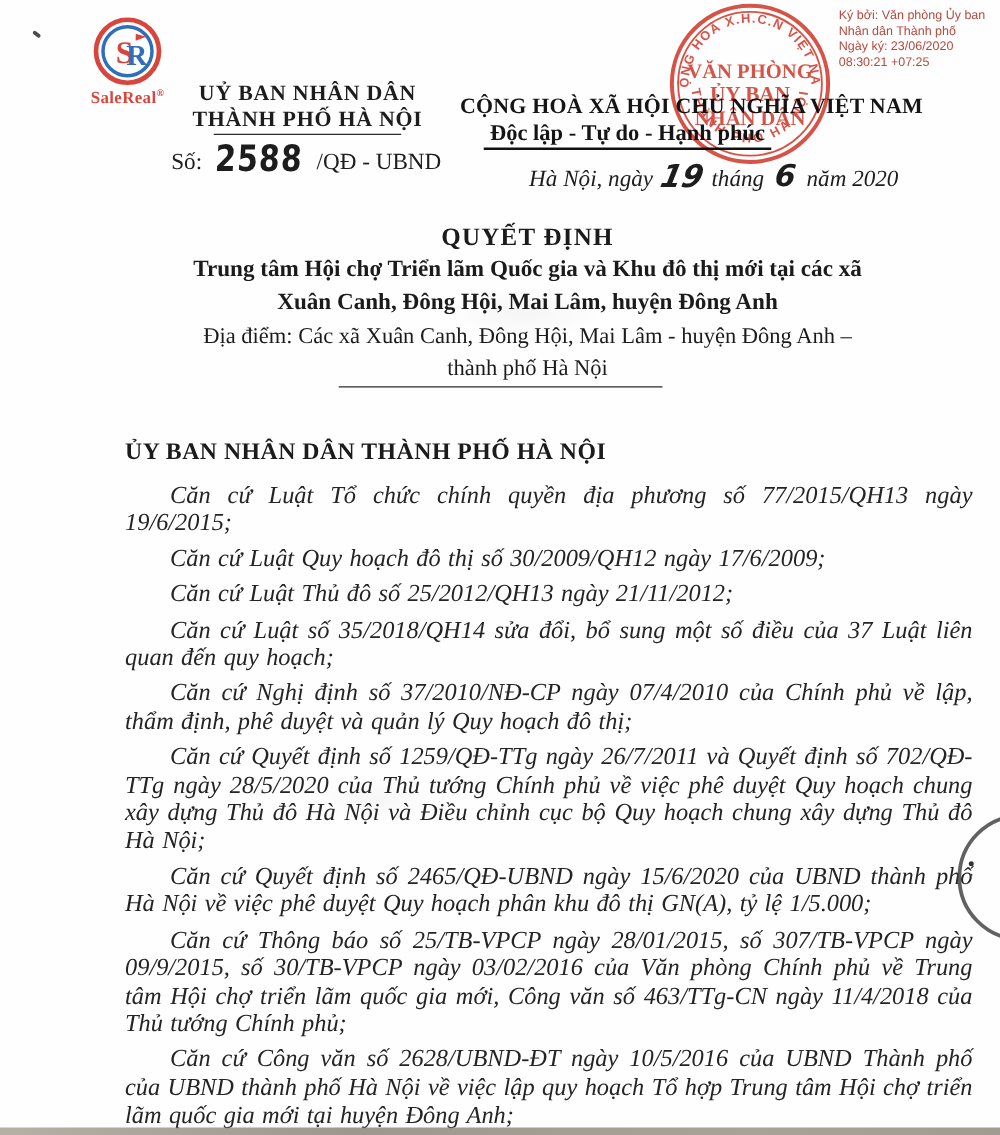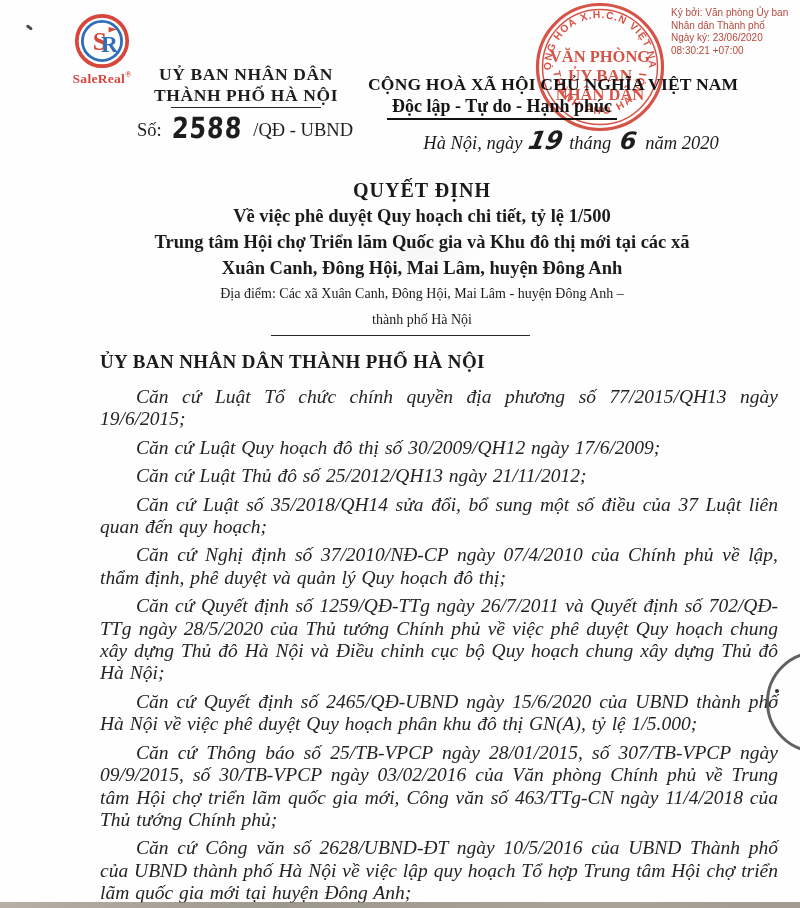--- a/index.html
+++ b/index.html
@@ -45,21 +45,21 @@
     opacity:.88;mix-blend-mode:multiply;}
   .stamp text{fill:#d23b2e;}
   .st-arc{font-family:"Liberation Sans", sans-serif;font-weight:bold;font-size:10.3px;letter-spacing:1.1px;}
   .st-arc-b{letter-spacing:2.4px;}
   .st-c{font-family:"Liberation Serif", serif;font-weight:bold;}
   
   .title{position:absolute;left:0;top:177px;width:800px;text-align:center;color:#1b1b1b;}
   .title div{line-height:26px;padding-left:44px;}
   .t0{font-size:20px;font-weight:bold;letter-spacing:1px;}
   .tb{font-size:18.5px;font-weight:bold;}
-  .tn{font-size:14px;}
+  .tn{font-size:18px;}
   .t-ul{width:215px;height:0;border-bottom:1.6px solid #2a2a2a;margin:2px auto 0;}
   
   .body-head{position:absolute;left:100px;top:351px;width:678px;text-align:left;
     font-weight:bold;font-size:19px;letter-spacing:.4px;color:#1b1b1b;}
   .paras{position:absolute;left:100px;top:386px;width:678px;
     font-style:italic;font-size:19.5px;line-height:22.4px;text-align:justify;
     word-spacing:1px;color:#242424;}
   .paras p{margin:0 0 6px;text-indent:36px;}
   
   .edge-stamp{position:absolute;left:766px;top:651px;width:96px;height:96px;
@@ -86,21 +86,21 @@
       <text x="29" y="42" font-family="Liberation Serif, serif" font-weight="bold" font-size="25" fill="#2f6fba">R</text>
       <path d="M37 15 l9 2.5 -9 3.5 z" fill="#d8453c"></path>
     </svg>
     <div class="logo-name"><span>SaleReal</span><sup>®</sup></div>
   </div>
 
   <div class="sig">
     <div>Ký bởi: Văn phòng Ủy ban</div>
     <div>Nhân dân Thành phố</div>
     <div>Ngày ký: 23/06/2020</div>
-    <div>08:30:21 +07:00</div>
+    <div>08:30:21 +07:25</div>
   </div>
 
   <div class="hdr-left">
     <div>UỶ BAN NHÂN DÂN</div>
     <div>THÀNH PHỐ HÀ NỘI</div>
     <div class="ul"></div>
   </div>
   <div class="so-line">
     <span>Số:</span>
     <span class="hand so-num">2588</span>
@@ -128,21 +128,20 @@
     </defs>
     <text class="st-arc"><textPath href="#arcTop" startOffset="50%" text-anchor="middle">CỘNG HOÀ X.H.C.N VIỆT NAM</textPath></text>
     <text class="st-arc st-arc-b"><textPath href="#arcBot" startOffset="50%" text-anchor="middle">THÀNH PHỐ HÀ NỘI</textPath></text>
     <text class="st-c" x="66" y="61" font-size="16.5" text-anchor="middle">VĂN PHÒNG</text>
     <text class="st-c" x="66" y="80" font-size="17" text-anchor="middle">ỦY BAN</text>
     <text class="st-c" x="66" y="99" font-size="16.5" text-anchor="middle">NHÂN DÂN</text>
   </svg>
 
   <div class="title">
     <div class="t0">QUYẾT ĐỊNH</div>
-    <div class="tb">Về việc phê duyệt Quy hoạch chi tiết, tỷ lệ 1/500</div>
     <div class="tb">Trung tâm Hội chợ Triển lãm Quốc gia và Khu đô thị mới tại các xã</div>
     <div class="tb">Xuân Canh, Đông Hội, Mai Lâm, huyện Đông Anh</div>
     <div class="tn">Địa điểm: Các xã Xuân Canh, Đông Hội, Mai Lâm - huyện Đông Anh –</div>
     <div class="tn">thành phố Hà Nội</div>
     <div class="t-ul"></div>
   </div>
 
   <div class="body-head">ỦY BAN NHÂN DÂN THÀNH PHỐ HÀ NỘI</div>
   <div class="paras">
     <p>Căn cứ Luật Tổ chức chính quyền địa phương số 77/2015/QH13 ngày 19/6/2015;</p>

